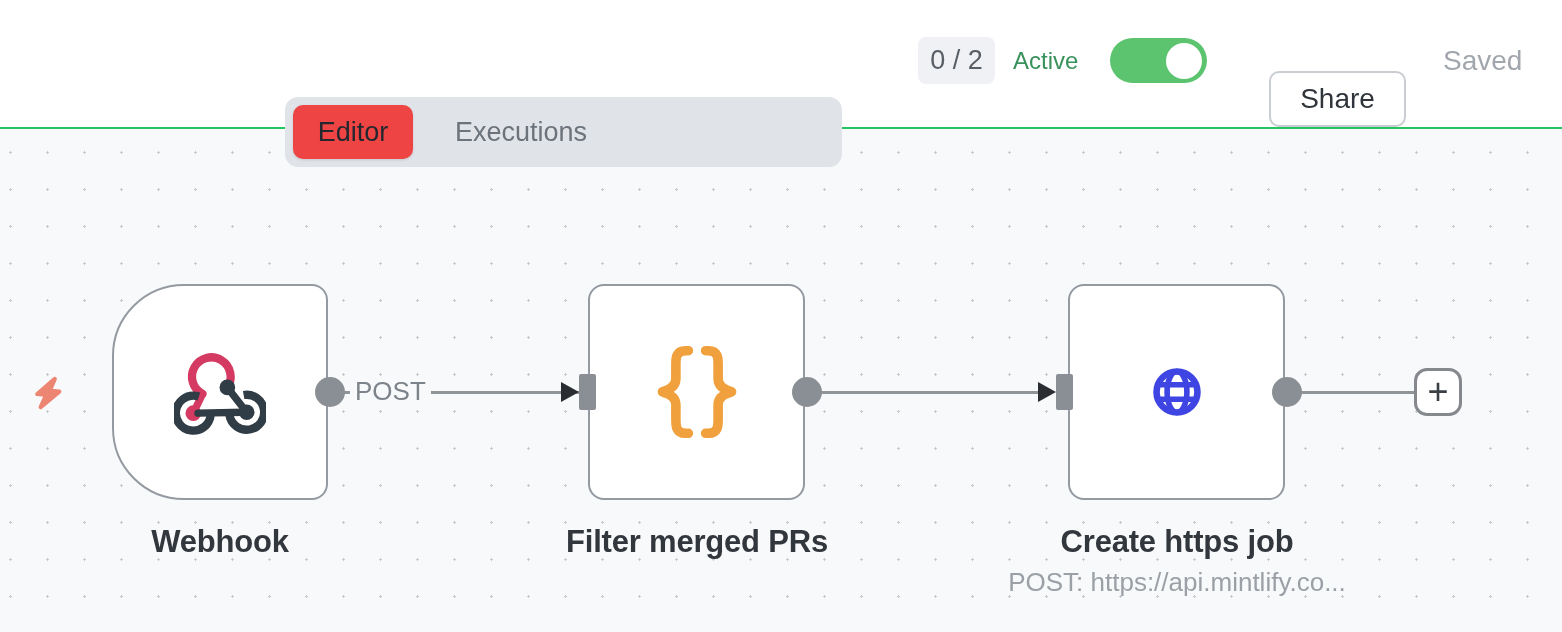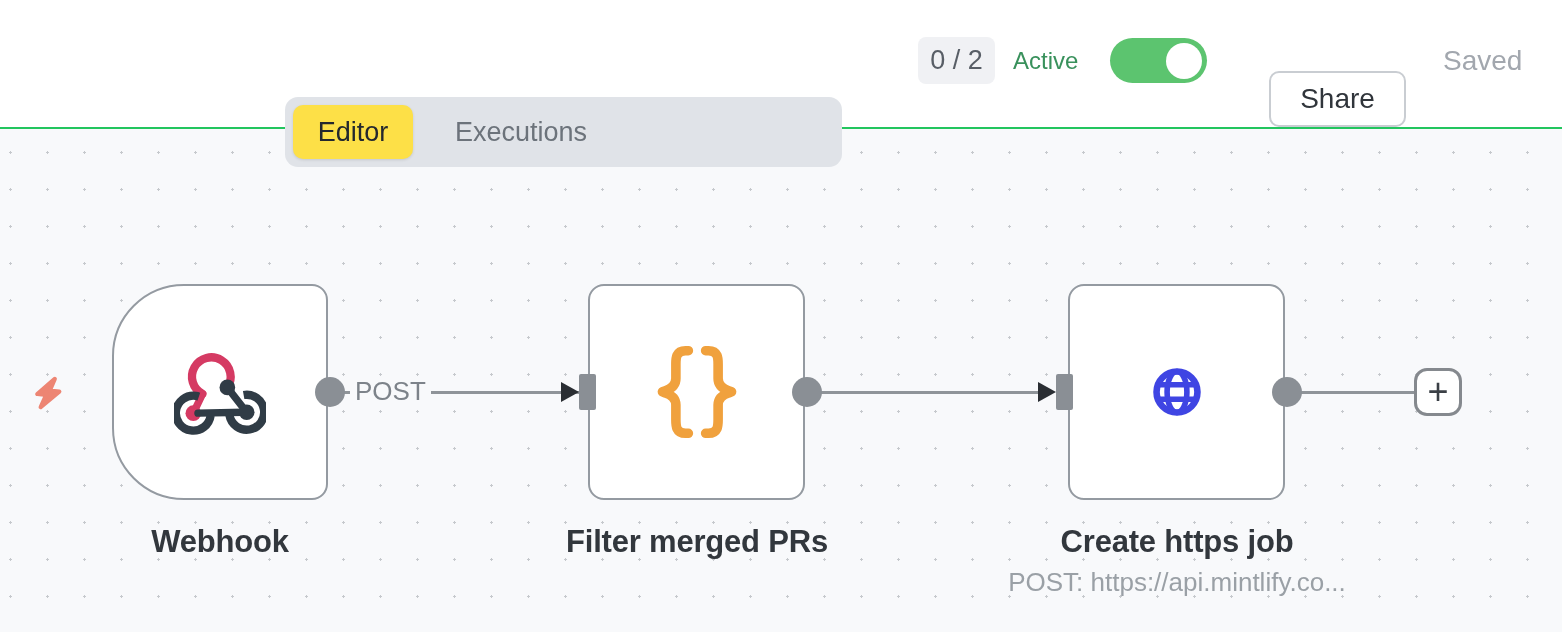--- a/index.html
+++ b/index.html
@@ -25,21 +25,21 @@
             font-size:28px; font-weight:500; color:#30353b; cursor:pointer;margin-top:38px; }
   .saved-label { position:absolute; left:1443px; top:37px; height:47px; display:flex; align-items:center;
             font-size:28px; font-weight:500; color:#a2a7ae;text-align:right; }
 
   
   .tabbar { position:absolute; left:285px; top:97px; width:557px; height:70px;
             background:#e0e3e8; border-radius:13px; display:flex; align-items:center;
             padding:8px; z-index:3; }
   .tab { height:54px; display:flex; align-items:center; justify-content:center;
             font-size:27px; color:#6c737b; cursor:pointer; padding:0 28px; border-radius:10px; }
-  .tab.active { background:#fde047; color:#24282e; font-weight:500; width:120px; padding:0;
+  .tab.active { background:#ef4444; color:#24282e; font-weight:500; width:120px; padding:0;
             box-shadow:0 1px 3px rgba(0,0,0,0.12); }
   .tab.t2 { margin-left:14px; }
   .tab.t3 { margin-left:12px; }
 
   
   .canvas { position:absolute; left:0; top:129px; width:1562px; height:503px;
             background-color:#f8f9fb;
             background-image:radial-gradient(circle, #c6c9cd 1.3px, transparent 1.4px);
             background-size:37px 37px; background-position:-8px 5px; }
 

